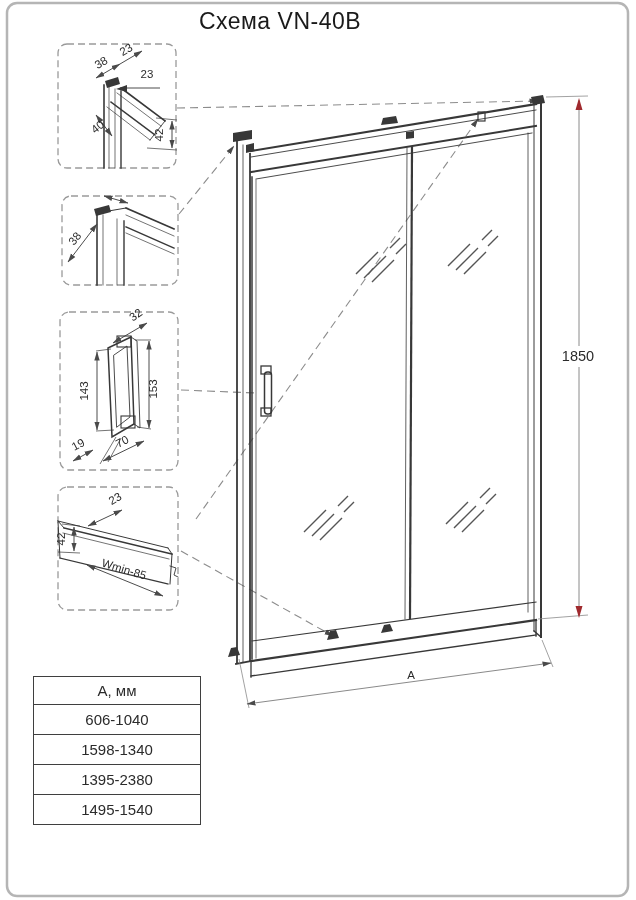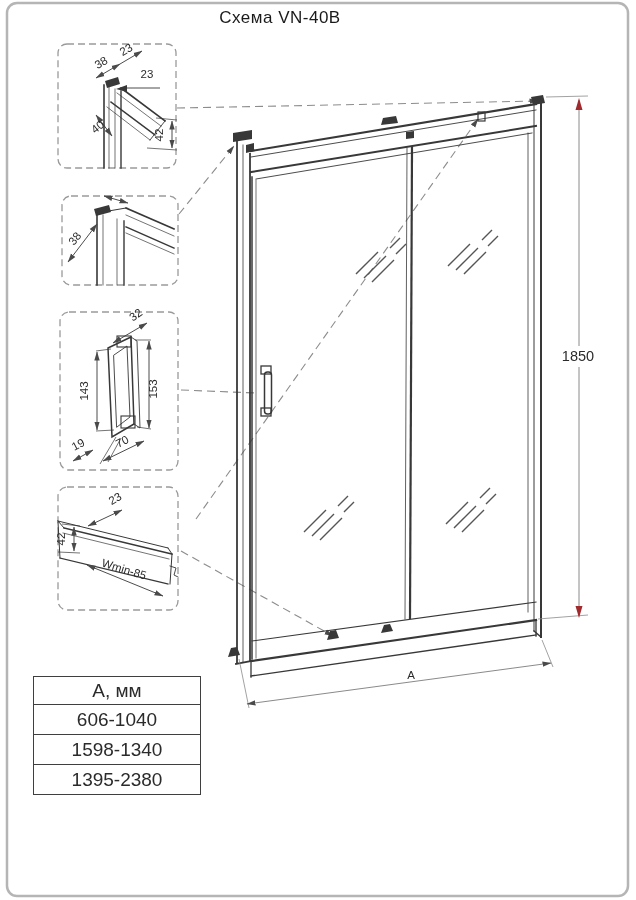--- a/index.html
+++ b/index.html
@@ -1,33 +1,33 @@
 <!DOCTYPE html>
 <html style="--line: #383838; --dim_line: #8a8a8a; --red_arrow: #a02a2e; --page_border: #b5b5b5; --text: #2b2b2b;"><head>
 <meta charset="utf-8">
 <style>
   html,body{margin:0;padding:0;background:#fff;}
   .page{position:relative;width:636px;height:900px;background:#fff;overflow:hidden;
         font-family:"Liberation Sans","DejaVu Sans",sans-serif;}
   .title{position:absolute;top:8px;left:0;width:560px;text-align:center;
-         font-size:17px;color:#1a1a1a;letter-spacing:.5px;}
+         font-size:23px;color:#1a1a1a;letter-spacing:.5px;}
   svg{position:absolute;left:0;top:0;}
   .ln{stroke:var(--line,#383838);fill:none;stroke-linecap:square;}
   .fl{fill:var(--line,#383838);stroke:none;}
   .dm{stroke:var(--dim_line,#8a8a8a);fill:none;}
   .dk{stroke:var(--line,#383838);fill:none;}
   .box{stroke:#9a9a9a;fill:none;stroke-width:1.3;stroke-dasharray:7 4;}
   .lead{stroke:#8c8c8c;fill:none;stroke-width:1.1;stroke-dasharray:8 5;}
   .lbl{fill:var(--text,#2b2b2b);font-family:"Liberation Sans","DejaVu Sans",sans-serif;
        font-size:11.5px;text-anchor:middle;}
   .big{font-size:14.5px;}
   .red{fill:var(--red_arrow,#a02a2e);stroke:none;}
   .size-table{position:absolute;left:33px;top:676px;width:166px;
               border:1.5px solid #3f3f3f;background:#fff;}
-  .size-table .cell{height:29px;line-height:29px;text-align:center;font-size:19px;
+  .size-table .cell{height:29px;line-height:29px;text-align:center;font-size:15px;
                     color:#2b2b2b;border-top:1.5px solid #3f3f3f;}
   .size-table .cell.hdr{height:27px;line-height:27px;border-top:none;}
 </style>
 </head>
 <body>
 
 <div class="page">
 
   <div class="title">Схема VN-40B</div>
 
@@ -224,15 +224,16 @@
       <line class="dk" x1="87" y1="565" x2="163" y2="596" stroke-width="0.9" marker-start="url(#ah)" marker-end="url(#ah)"></line>
       <text class="lbl" x="123" y="573" font-size="12.5" transform="rotate(17 123 573)">Wmin-85</text>
     </g>
   </svg>
 
   <div class="size-table">
     <div class="cell hdr">А, мм</div>
     <div class="cell">606-1040</div>
     <div class="cell">1598-1340</div>
     <div class="cell">1395-2380</div>
+    <div class="cell">1495-1540</div>
   </div>
 
 </div>
 
 </body></html>

